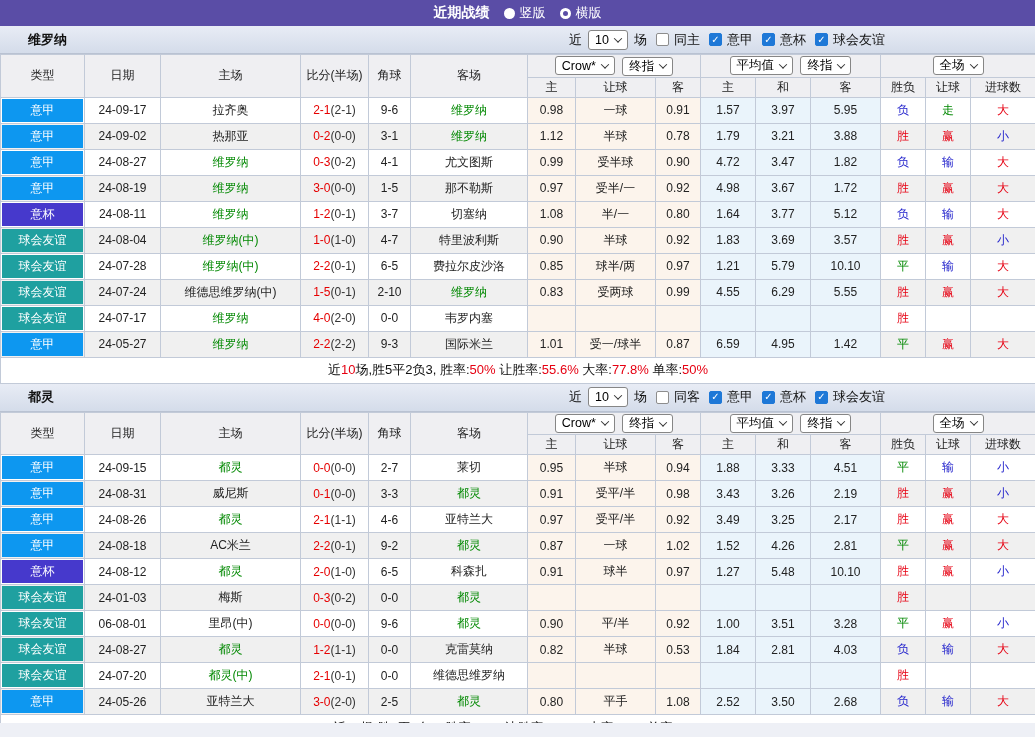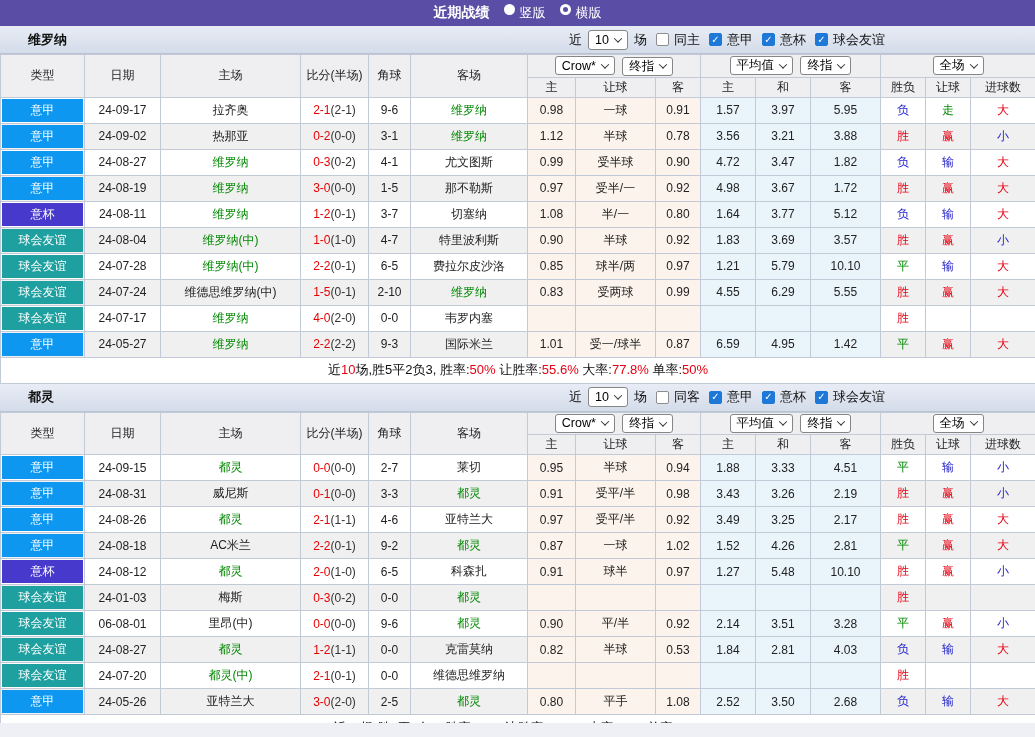--- a/index.html
+++ b/index.html
@@ -3,21 +3,21 @@
 <meta charset="utf-8">
 <style>
   * { margin:0; padding:0; box-sizing:border-box; }
   html,body { background:#eef0f6; }
   body { font-family:"Liberation Sans","DejaVu Sans",sans-serif; }
   .page { width:1035px; height:723px; overflow:hidden; background:#4d7c0f; }
 
   
   .topbar { height:26px; background:#5a4da6; display:flex; align-items:center; justify-content:center; gap:14px; color:#fff; }
   .topbar .title { font-size:14px; font-weight:bold; }
-  .radio-opt { display:inline-flex; gap:5px; font-size:13px; cursor:default; }
+  .radio-opt { display:inline-flex; align-items:center; gap:5px; font-size:13px; cursor:default; }
   .radio-dot { width:11px; height:11px; border-radius:50%; background:#fff; display:inline-block; }
   .radio-dot.unsel { width:11px; height:11px; background:transparent; border:3px solid #fff; }
 
   
   .filter-bar { height:28px; background:linear-gradient(#e8ecf5,#d4dcea); display:flex; align-items:center; padding:0 10px; border-bottom:1px solid #b9c2d2; }
   .team-name { font-size:13px; font-weight:bold; color:#111; padding-left:18px; }
   .filters { margin-left:auto; display:flex; align-items:center; gap:3px; font-size:13px; color:#111; padding-right:140px; }
   .sel-box { display:inline-flex; align-items:center; gap:6px; background:#fff; border:1px solid #868686; border-radius:3px; padding:0 6px; height:20px; font-size:12.5px; color:#000; margin:0 3px; cursor:default; }
   .caret { width:6px; height:6px; border-right:1.6px solid #333; border-bottom:1.6px solid #333; transform:rotate(45deg) translate(-1px,-1px); display:inline-block; }
   .cb { width:13px; height:13px; border:1px solid #8d8d8d; border-radius:2px; background:#fff; display:inline-flex; align-items:center; justify-content:center; margin:0 2px 0 6px; cursor:default; }
@@ -171,21 +171,21 @@
               <div class="badge" style="background: rgb(13, 151, 240);">意甲</div>
             </td>
             <td class="c-date">24-09-02</td>
             <td class="c-team">热那亚</td>
             <td class="c-score"><span class="ft">0-2</span><span class="hf">(0-0)</span></td>
             <td class="c-corner">3-1</td>
             <td class="c-team focal">维罗纳</td>
             <td class="c-odds">1.12</td>
             <td class="c-odds">半球</td>
             <td class="c-odds">0.78</td>
-            <td class="c-avg">3.56</td>
+            <td class="c-avg">1.79</td>
             <td class="c-avg">3.21</td>
             <td class="c-avg">3.88</td>
             <td class="c-out" style="color: rgb(230, 0, 18);">胜</td>
             <td class="c-out" style="color: rgb(230, 0, 18);">赢</td>
             <td class="c-out" style="color: rgb(35, 35, 204);">小</td>
           </tr>
           <tr class="r-odd">
             <td class="c-type">
               <div class="badge" style="background: rgb(13, 151, 240);">意甲</div>
             </td>
@@ -551,21 +551,21 @@
               <div class="badge" style="background: rgb(31, 160, 160);">球会友谊</div>
             </td>
             <td class="c-date">06-08-01</td>
             <td class="c-team">里昂(中)</td>
             <td class="c-score"><span class="ft">0-0</span><span class="hf">(0-0)</span></td>
             <td class="c-corner">9-6</td>
             <td class="c-team focal">都灵</td>
             <td class="c-odds">0.90</td>
             <td class="c-odds">平/半</td>
             <td class="c-odds">0.92</td>
-            <td class="c-avg">2.14</td>
+            <td class="c-avg">1.00</td>
             <td class="c-avg">3.51</td>
             <td class="c-avg">3.28</td>
             <td class="c-out" style="color: rgb(0, 136, 0);">平</td>
             <td class="c-out" style="color: rgb(230, 0, 18);">赢</td>
             <td class="c-out" style="color: rgb(35, 35, 204);">小</td>
           </tr>
           <tr class="r-even">
             <td class="c-type">
               <div class="badge" style="background: rgb(31, 160, 160);">球会友谊</div>
             </td>

